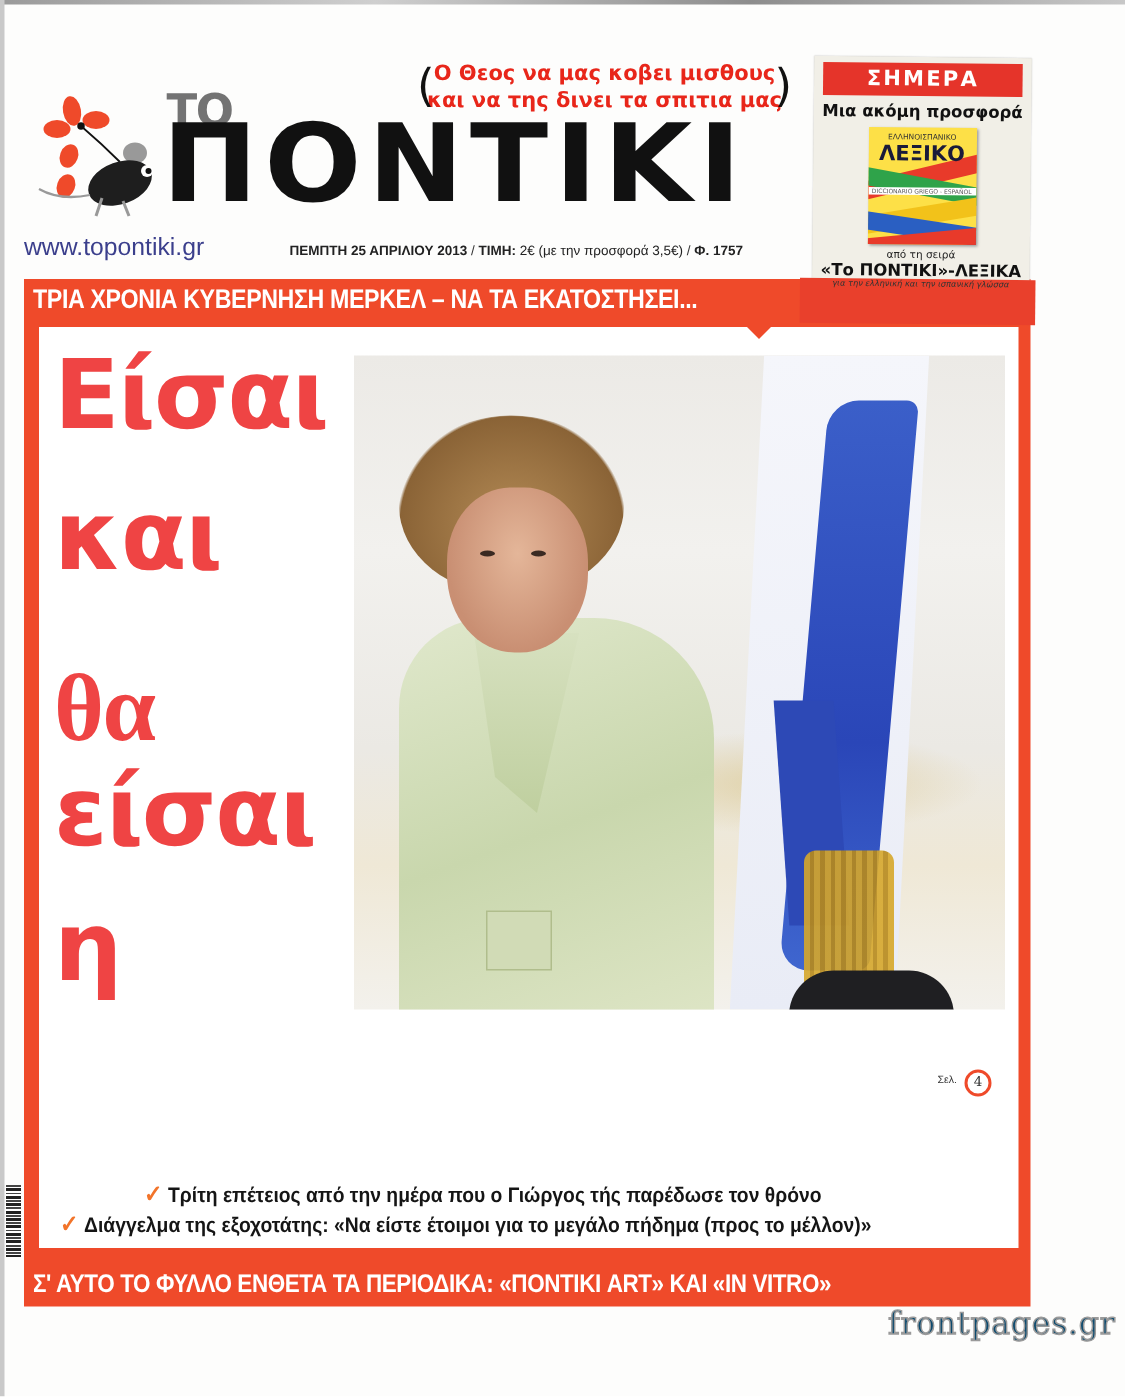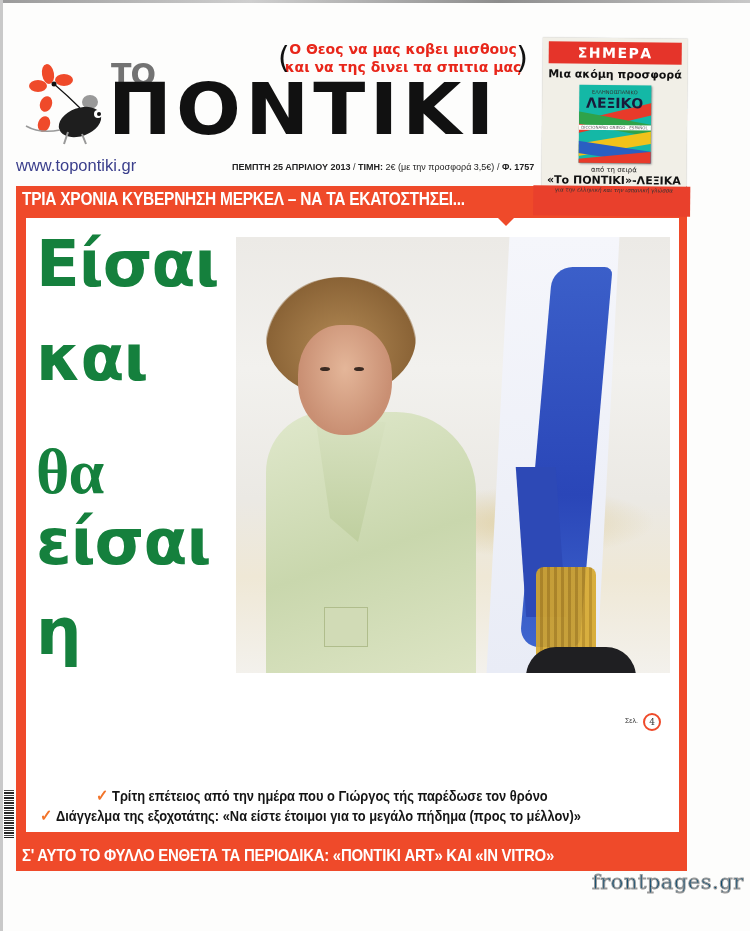--- a/index.html
+++ b/index.html
@@ -13,47 +13,47 @@
   
   .mascot { position: absolute; left: 24px; top: 60px; width: 92px; height: 92px; }
   .to-word { position: absolute; left: 111px; top: 60px; font-family: "DejaVu Sans", sans-serif; font-weight: 900; font-size: 30px; letter-spacing: -1px; color: #737373; line-height: 1; }
   .logo-word { position: absolute; left: 108px; top: 78px; font-family: "DejaVu Sans", sans-serif; font-weight: 900; font-size: 72px; line-height: 62px; letter-spacing: 4px; color: #111; transform: scaleX(1.06); transform-origin: left top; }
   .slogan { position: absolute; left: 278px; top: 40px; width: 250px; color: #e8261a; font-weight: bold; font-size: 14px; line-height: 18px; text-align: center; }
   .slogan .paren { position: absolute; top: 0; font-size: 30px; line-height: 36px; color: #111; font-weight: normal; }
   .slogan .paren.l { left: 0; }
   .slogan .paren.r { right: 0; }
   .tagline { position: absolute; left: 112px; top: 141px; font-size: 10.5px; letter-spacing: 0.2px; color: #1a1a1a; font-weight: 600; white-space: nowrap; }
   .website { position: absolute; left: 16px; top: 156px; font-size: 16.5px; color: #3b3f8c; font-family: "Liberation Sans", sans-serif; }
-  .dateline { position: absolute; left: 193px; top: 162px; font-size: 9px; color: #222; white-space: nowrap; font-family: "Liberation Sans", sans-serif; margin-left: 39px; }
+  .dateline { position: absolute; left: 193px; top: 162px; font-size: 9px; color: #222; white-space: nowrap; font-family: "Liberation Sans", sans-serif; }
   .dateline b { font-weight: bold; }
   .dateline .sep { color: #333; }
 
   
   .promo { position: absolute; left: 542px; top: 38px; width: 145px; height: 172px; background: #f1efe7; transform: rotate(0.6deg); box-shadow: 0 0 1px #bbb; }
   .promo-head { margin: 4px 6px 0 6px; height: 22px; background: #e5342a; color: #fff; text-align: center; font-weight: 900; font-size: 14px; letter-spacing: 1.5px; line-height: 22px; }
   .promo-sub { text-align: center; font-weight: bold; font-size: 11px; color: #111; margin-top: 4px; }
-  .dict { position: relative; margin: 4px auto 0 auto; width: 72px; height: 78px; background: #14b8a6; overflow: hidden; box-shadow: 1px 1px 2px #999; }
+  .dict { position: relative; margin: 4px auto 0 auto; width: 72px; height: 78px; background: #fde047; overflow: hidden; box-shadow: 1px 1px 2px #999; }
   .dict .stripe { position: absolute; height: 12px; width: 120px; }
   .dict .t1 { position: absolute; top: 4px; width: 100%; text-align: center; font-size: 5px; color: #333; }
   .dict .t2 { position: absolute; top: 10px; width: 100%; text-align: center; font-size: 14px; font-weight: 900; color: #1a1a3a; }
   .dict .t3 { position: absolute; top: 40px; width: 100%; text-align: center; font-size: 4px; color: #555; background: #fff; }
   .promo-from { text-align: center; font-size: 7px; color: #222; margin-top: 3px; }
   .promo-series { text-align: center; font-weight: 900; font-size: 11px; color: #111; }
   .promo-note { text-align: center; font-size: 5.5px; color: #333; font-style: italic; }
   .promo-ribbon { position: absolute; left: -8px; right: -4px; bottom: -6px; height: 30px; background: #e9402c; z-index: -1; }
 
   
   .frame { position: absolute; left: 16px; top: 186px; width: 671px; height: 685px; background: #ef4a2a; }
   .frame-inner { position: absolute; left: 10px; top: 32px; width: 653px; height: 614px; background: #ffffff; }
   .kicker { position: absolute; left: 22px; top: 189px; font-family: "Liberation Sans", sans-serif; font-weight: bold; font-size: 18px; color: #fff; letter-spacing: -0.3px; transform: scaleX(0.86); transform-origin: left top; white-space: nowrap; }
   .kicker-notch { position: absolute; left: 498px; top: 218px; width: 0; height: 0; border-left: 8px solid transparent; border-right: 8px solid transparent; border-top: 8px solid #ef4a2a; }
   .footer-strip { position: absolute; left: 22px; top: 846px; font-family: "Liberation Sans", sans-serif; font-weight: bold; font-size: 17px; color: #fff; letter-spacing: -0.3px; transform: scaleX(0.88); transform-origin: left top; white-space: nowrap; }
 
   
-  .headline-line { position: absolute; left: 36px; font-family: "DejaVu Sans", sans-serif; font-weight: 900; color: #15803d; font-size: 64px; line-height: 1; letter-spacing: -1px; }
+  .headline-line { position: absolute; left: 36px; font-family: "DejaVu Sans", sans-serif; font-weight: 900; color: #ef4444; font-size: 64px; line-height: 1; letter-spacing: -1px; }
   .hl1 { top: 232px; }
   .hl2 { top: 326px; text-align: center; }
   .hl3 { top: 440px; font-family: Liberation Serif, serif; }
   .hl4 { top: 510px; }
   .hl5 { top: 600px; }
   .hl6 { top: 690px; font-size: 70px; letter-spacing: -2px; }
 
   
   .photo { position: absolute; left: 236px; top: 237px; width: 434px; height: 436px; overflow: hidden; background: linear-gradient(180deg,#eceae6 0%,#f2f1ee 30%,#ebe9e4 60%,#efe8d6 78%,#f3f1ec 100%); }
   .photo .haze { position: absolute; left: 160px; top: 250px; width: 260px; height: 70px; background: radial-gradient(ellipse at center, rgba(214,190,120,0.55), rgba(214,190,120,0) 70%); }

